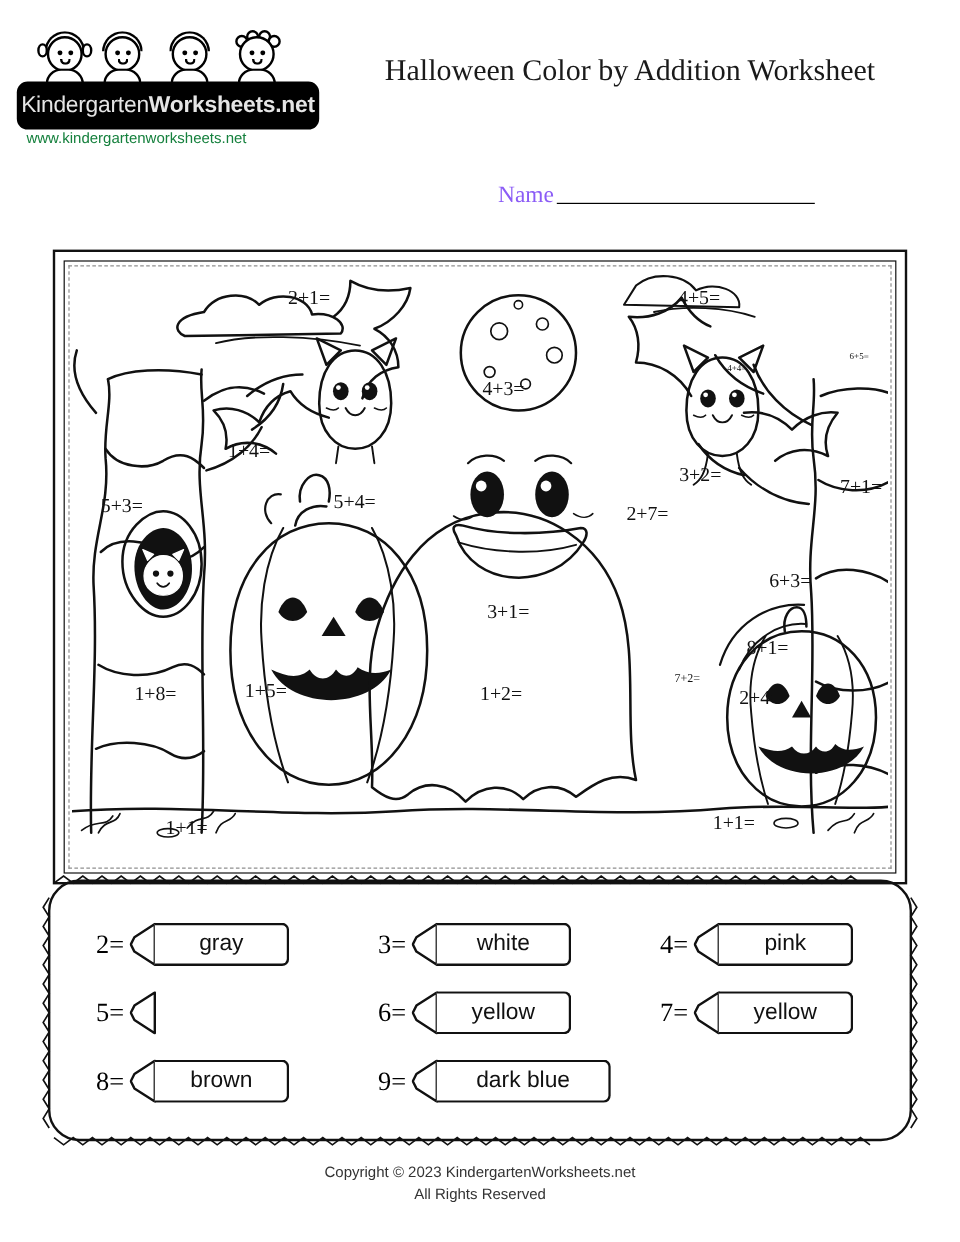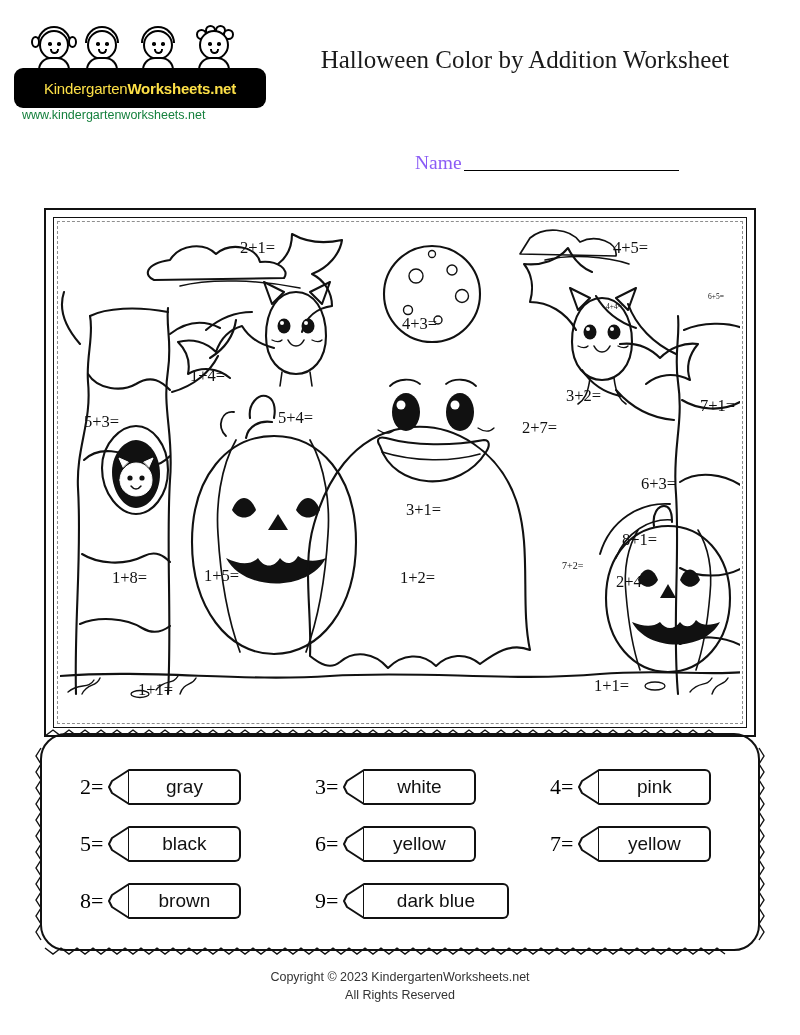--- a/index.html
+++ b/index.html
@@ -104,23 +104,23 @@
     position: absolute;
     left: 0; top: 44px;
     width: 252px; height: 40px;
     background: #000;
     border-radius: 9px;
     display: flex;
     align-items: center;
     justify-content: center;
   }
   .logo-text {
-    color: #fde047;
+    color: #e5e5e5;
     font-family: "Liberation Sans", sans-serif;
-    font-size: 15px;
+    font-size: 19px;
     letter-spacing: -0.2px;
     white-space: nowrap;
   }
   .logo-text .b { font-weight: bold; }
 
   .title {
     position: absolute;
     left: 255px; top: 28px;
     width: 540px;
     text-align: center;
@@ -485,21 +485,21 @@
         <path d="M578 356 c 5 -14, 15 -14, 20 0 c -5 9, -15 9, -20 0 z" fill="#111" stroke="none"></path>
         <path d="M620 356 c 5 -14, 15 -14, 20 0 c -5 9, -15 9, -20 0 z" fill="#111" stroke="none"></path>
         <path d="M600 374 l 8 -14 l 8 14 z" fill="#111" stroke="none"></path>
         <path d="M572 398 c 16 30, 72 30, 88 0 c -10 4, -18 4, -24 -2 c -4 8, -12 8, -16 2 c -6 8, -14 8, -20 0 c -8 6, -18 4, -28 0 z" fill="#111" stroke="none"></path>
       </g>
 
     </svg>
 
     <div>
       <span class="eq" style="left:180px; top:14px;">2+1=</span>
-      <span class="eq" style="left:505px; top:14px;margin-left:48px;">4+5=</span>
+      <span class="eq" style="left:505px; top:14px;">4+5=</span>
       <span class="eq" style="left:342px; top:80px;margin-top:10px;">4+3=</span>
       <span class="eq tiny" style="left:546px; top:78px;">4+4=</span>
       <span class="eq tiny" style="left:648px; top:68px;">6+5=</span>
       <span class="eq" style="left:130px; top:142px;">1+4=</span>
       <span class="eq" style="left:506px; top:162px;">3+2=</span>
       <span class="eq" style="left:640px; top:172px;">7+1=</span>
       <span class="eq" style="left:218px; top:184px;">5+4=</span>
       <span class="eq" style="left:24px;  top:188px;">5+3=</span>
       <span class="eq" style="left:462px; top:194px;">2+7=</span>
       <span class="eq" style="left:581px; top:250px;">6+3=</span>
@@ -563,23 +563,20 @@
         </span>
       </span>
     </div>
 
     <div class="legend-item w-sm">
       <span class="legend-num">5=</span>
       <span class="crayon">
         <svg class="tip" viewBox="0 0 22 36">
           <path d="M21 1 L4 12 L1 18 L4 24 L21 35 Z" fill="none" stroke="#111" stroke-width="2" stroke-linejoin="round"></path>
         </svg>
-        <span class="barrel">
-          <span class="label">black</span>
-        </span>
       </span>
     </div>
 
     <div class="legend-item w-md">
       <span class="legend-num">6=</span>
       <span class="crayon">
         <svg class="tip" viewBox="0 0 22 36">
           <path d="M21 1 L4 12 L1 18 L4 24 L21 35 Z" fill="none" stroke="#111" stroke-width="2" stroke-linejoin="round"></path>
         </svg>
         <span class="barrel">

